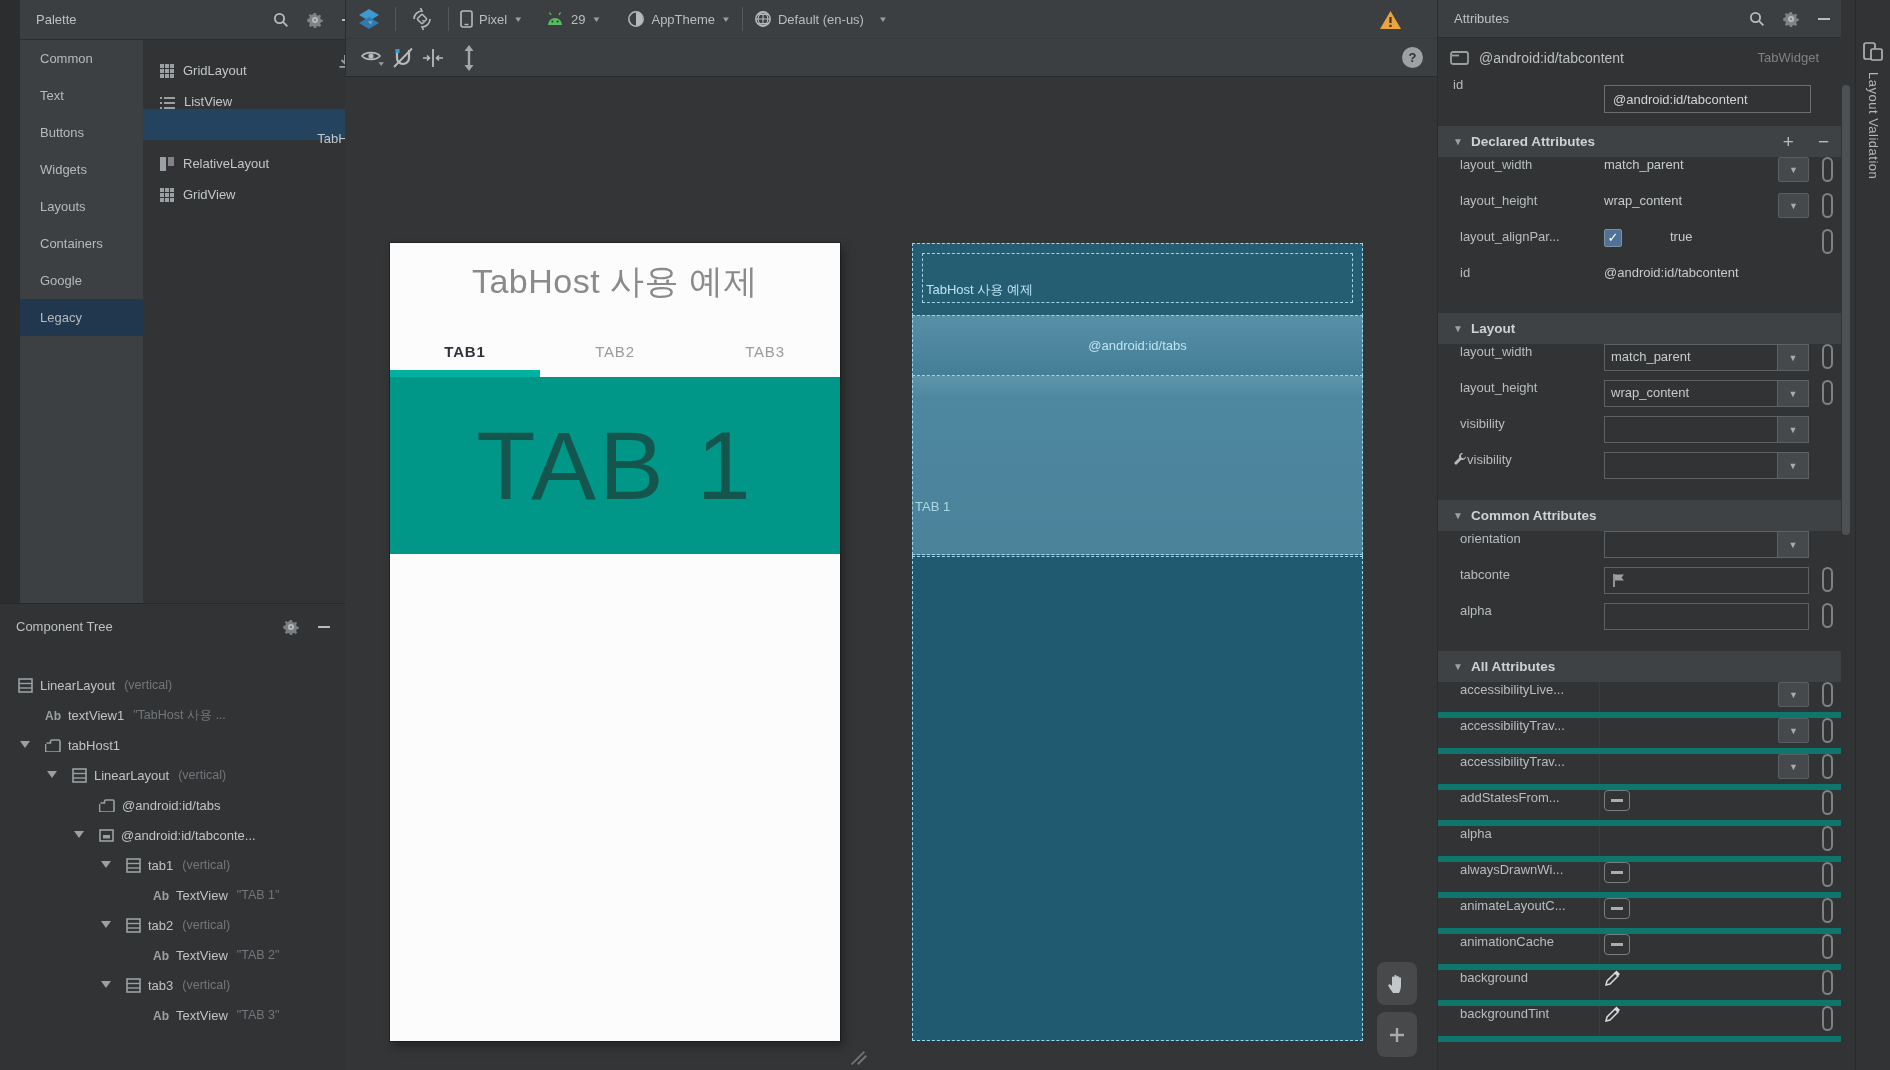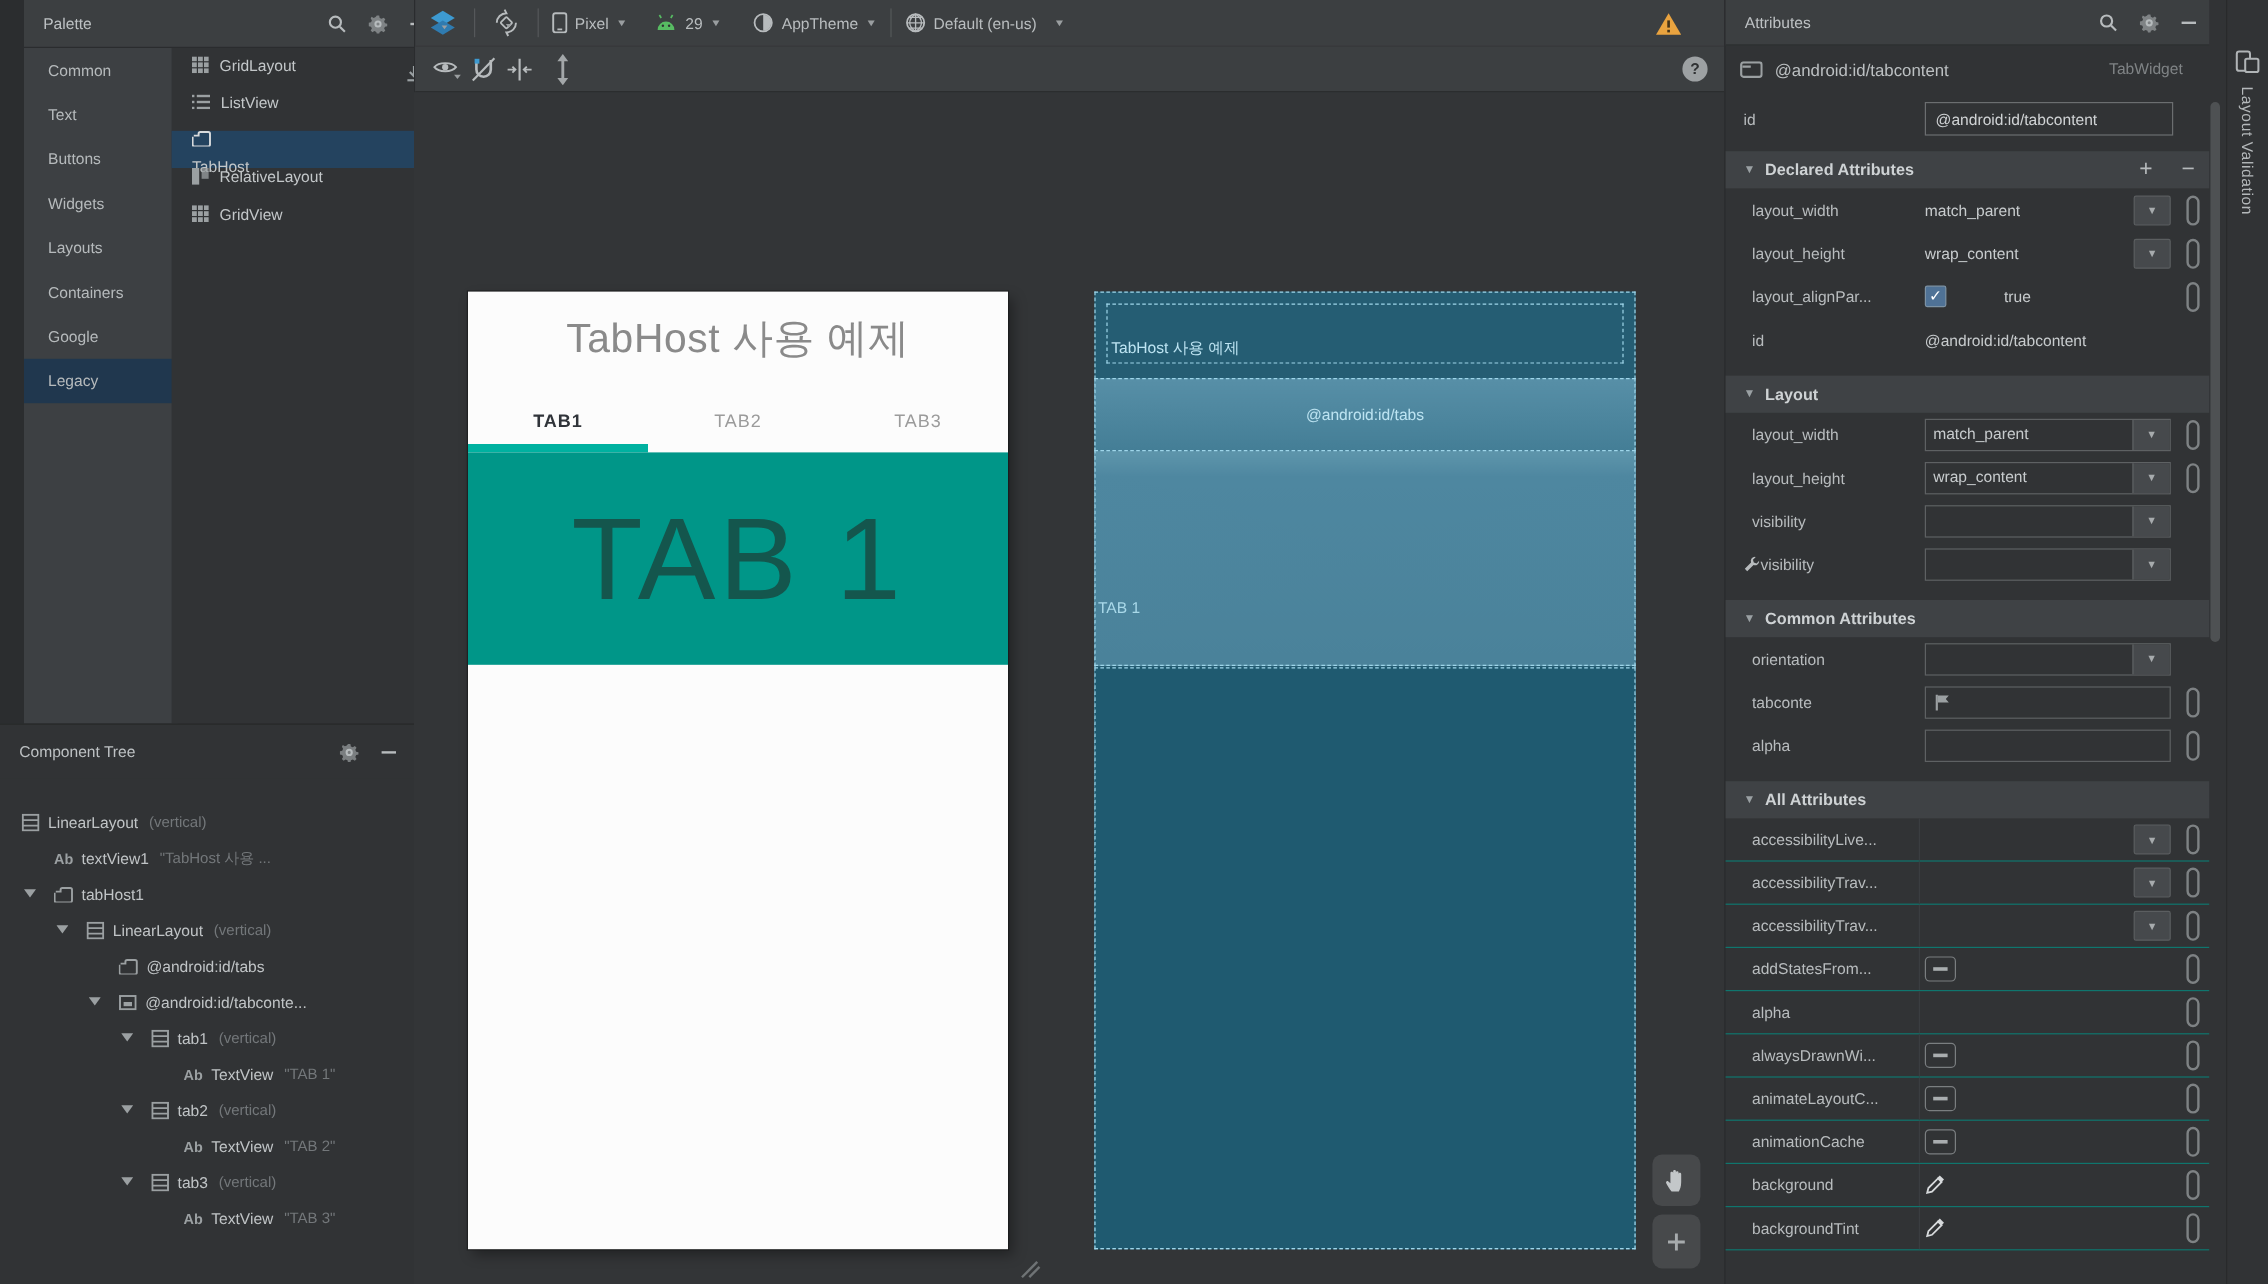--- a/index.html
+++ b/index.html
@@ -16,21 +16,21 @@
   .panel-header { height:40px; display:flex; align-items:center; padding:0 10px 0 16px; background:#3c3f41; border-bottom:1px solid #2a2c2e; }
   .panel-header .title { flex:0 0 auto; color:#bdc1c3; }
   .hdr-icons { margin-left:auto; display:flex; align-items:center; gap:18px; }
   .hdr-icons svg, .hdr-icons span { cursor:pointer; }
 
   
   #pal-cats { position:absolute; left:0; top:40px; bottom:0; width:128px; background:#3d4043; }
   .pal-cat { height:37px; line-height:37px; padding-left:20px; color:#b6babc; cursor:pointer; white-space:nowrap; }
   .pal-cat.selected { background:#20374e; }
   #pal-items { position:absolute; left:123px; top:40px; bottom:0; right:0; background:#313335; padding-top:7px; }
-  .pal-item { height:31px; display:flex; align-items:flex-start; padding-left:17px; gap:9px; cursor:pointer; color:#c3c7c9; white-space:nowrap; }
+  .pal-item { height:31px; display:flex; align-items:flex-end; padding-left:17px; gap:9px; cursor:pointer; color:#c3c7c9; white-space:nowrap; }
   .pal-item.selected { background:#24435f;flex-direction:column; }
   #pal-download { position:absolute; right:12px; top:54px; cursor:pointer; }
 
   
   #tree-rows { position:absolute; top:52px; left:0; right:0;margin-top:14px; }
   .tree-row { height:30px; display:flex; align-items:center; cursor:pointer; white-space:nowrap; }
   .tree-row .tri { width:10px; height:10px; flex:0 0 auto; }
   .tree-row .lbl { color:#c0c4c6; margin-left:7px; }
   .tree-row .meta { color:#73777a; margin-left:9px; font-size:12.5px; }
   .tree-row .icon { flex:0 0 auto; }
@@ -68,21 +68,21 @@
   .float-btn { position:absolute; left:1032px; width:40px; height:43px; background:#47494b; border-radius:8px;
                display:flex; align-items:center; justify-content:center; cursor:pointer; }
   #resize-corner { position:absolute; left:502px; top:968px; width:22px; height:22px; cursor:nwse-resize; }
   #resize-corner div { position:absolute; background:#6f7375; height:2px; transform:rotate(-45deg); }
 
   
   #attr-scroll { position:absolute; left:0; top:0; width:403px; }
   #attr-header { height:38px; }
   #attr-comp { height:39px; display:flex; align-items:center; padding:0 22px 0 12px; gap:10px; }
   #attr-comp .type { margin-left:auto; color:#7f8385; }
-  .attr-row { position:relative; height:36px; display:flex; align-items:center; }
+  .attr-row { position:relative; height:36px; display:flex; }
   .attr-row .lbl { padding-left:22px; color:#b8bcbe; white-space:nowrap; }
   #id-row { height:44px; }
   #id-input { position:absolute; left:166px; top:8px; width:207px; height:28px; background:transparent;
               border:1px solid #6b6e70; color:#d0d3d5; font-size:13px; padding:0 8px; font-family:inherit; }
   .section-bar { height:31px; background:#3f4245; display:flex; align-items:center; padding:0 12px 0 15px; margin-top:12px; }
   .section-bar.first { margin-top:5px; }
   .section-bar b { color:#ced2d4; margin-left:8px; font-size:13.5px; }
   .section-bar .tri { color:#9aa0a3; font-size:10px; }
   .sec-actions { margin-left:auto; display:flex; gap:24px; color:#b6babc; font-size:19px; }
   .sec-actions span { cursor:pointer; line-height:1; }
@@ -94,21 +94,21 @@
   .combo { position:absolute; left:166px; width:205px; height:27px; border:1px solid #5e6163; display:flex; cursor:pointer; }
   .combo .cval { flex:1; padding:4px 6px; color:#c7cbcd; overflow:hidden; white-space:nowrap; }
   .combo .carr { width:31px; border-left:1px solid #5e6163; background:#46494c; display:flex; align-items:center; justify-content:center; }
   .checkbox { position:absolute; left:166px; width:18px; height:18px; background:#4f7296; border:1px solid #7d93a5;
               border-radius:2px; color:#fff; font-size:13px; line-height:16px; text-align:center; cursor:pointer; }
   .cb-lbl { position:absolute; left:196px; color:#c7cbcd;margin-left:36px; }
   .bool-toggle { position:absolute; left:166px; width:26px; height:21px; border:1px solid #7a7e80; border-radius:4px;
                  color:#a9adaf; display:flex; align-items:center; justify-content:center; cursor:pointer; }
   .bool-toggle i { display:block; width:12px; height:2.5px; background:#a9adaf; }
   .picker-ico { position:absolute; left:166px; cursor:pointer; }
-  .grid-section .attr-row { border-bottom:1px solid #0f766e; }
+  .grid-section .attr-row { border-bottom:6px solid #0f766e; }
   .grid-section .attr-row::after { content:""; position:absolute; left:161px; top:0; bottom:0; width:1px; background:#3a3d40; }
   .wrench { margin-left:15px; margin-right:-9px; }
   .wrench + .lbl { padding-left:9px; }
 
   #attr-scrollbar { position:absolute; left:403px; top:0; width:10px; height:1070px; }
   #attr-scrollbar .thumb { position:absolute; left:1px; top:85px; width:8px; height:450px; background:#4e5153; border-radius:4px; }
 
   
   #rs-icon { position:absolute; left:6px; top:40px; cursor:pointer; }
   #rs-label { position:absolute; left:50%; top:72px; transform:translateX(-50%); writing-mode:vertical-rl;

